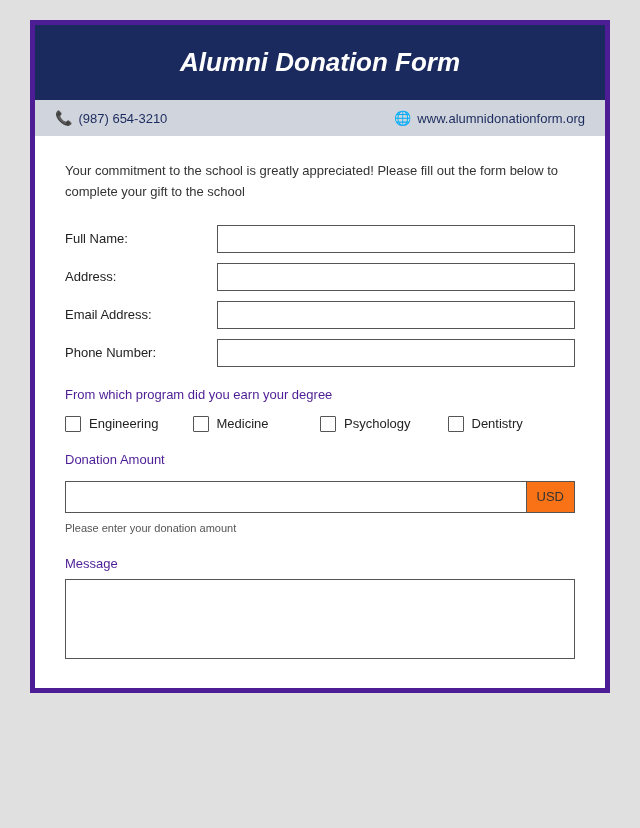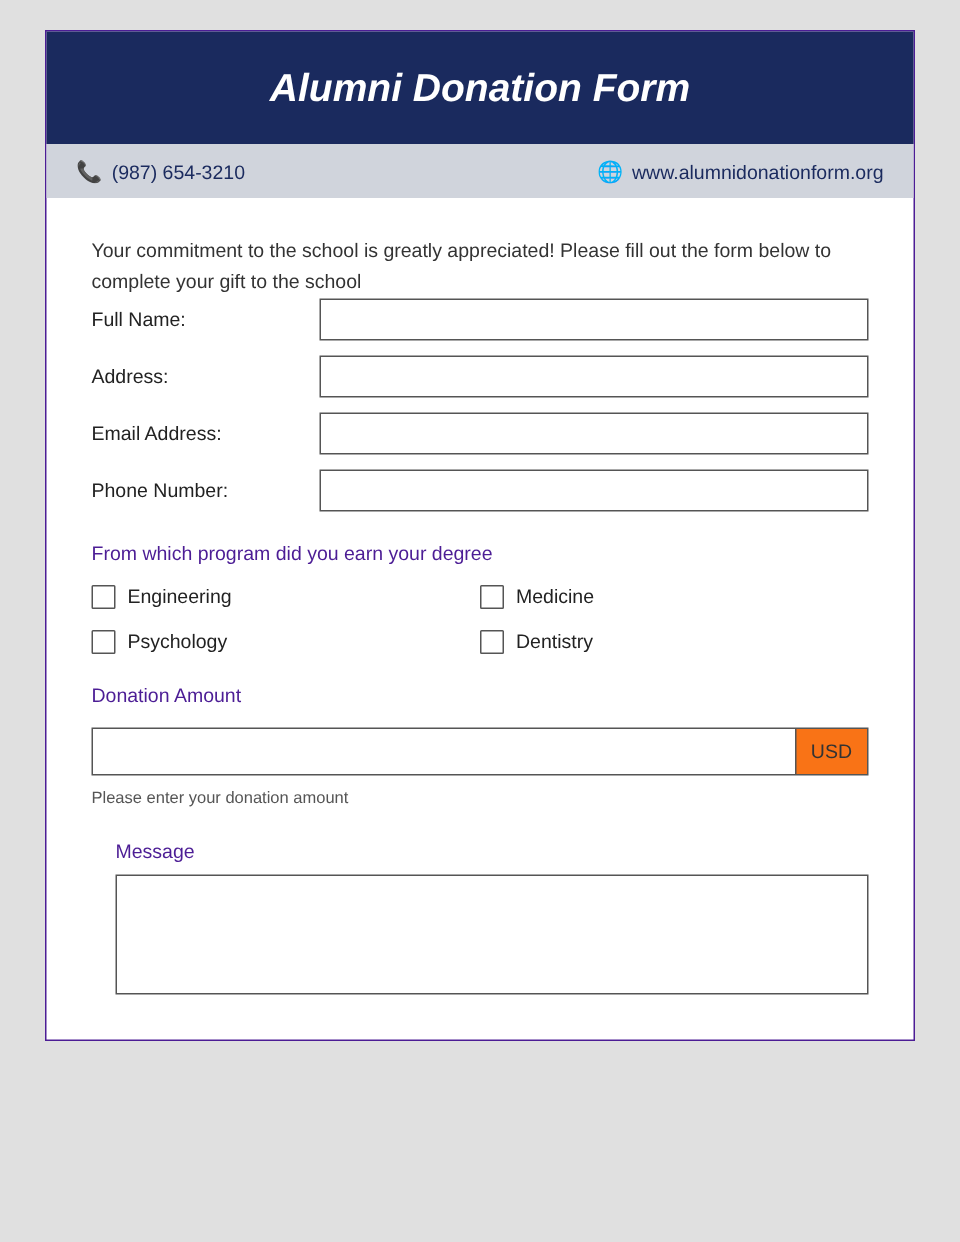--- a/index.html
+++ b/index.html
@@ -14,21 +14,21 @@
       display: flex;
       justify-content: center;
       align-items: flex-start;
       min-height: 828px;
       padding: 20px;
     }
 
     .form-container {
       width: 580px;
       background: #ffffff;
-      border: 1px solid #4c1d95;
+      border: 5px solid #4c1d95;
     }
 
     .form-header {
       background-color: #1a2a5e;
       padding: 22px 30px;
       text-align: center;
     }
 
     .form-header h1 {
       color: #ffffff;
@@ -64,20 +64,21 @@
     }
 
     .form-body {
       padding: 25px 30px;
     }
 
     .intro-text {
       font-size: 13px;
       color: #333;
       line-height: 1.6;
+      margin-bottom: 22px;
     }
 
     .field-row {
       display: flex;
       align-items: center;
       margin-bottom: 10px;
       gap: 32px;
     }
 
     .field-label {
@@ -98,21 +99,21 @@
 
     .section-title {
       font-size: 13px;
       color: #4c1d95;
       margin-top: 20px;
       margin-bottom: 14px;
     }
 
     .checkbox-grid {
       display: grid;
-      grid-template-columns: repeat(2, 1fr);
+      grid-template-columns: repeat(4, 1fr);
       row-gap: 14px;
       margin-bottom: 20px;
     }
 
     .checkbox-item {
       display: flex;
       align-items: center;
       gap: 8px;
       font-size: 13px;
       color: #222;
@@ -193,21 +194,20 @@
       appearance: none;
       -webkit-appearance: none;
       cursor: pointer;
       flex-shrink: 0;
       background: white;
       border-radius: 1px;
     }
 
     .message-section {
       margin-top: 4px;
-      margin-left: 16px;
     }
 
     .message-section .section-title {
       margin-bottom: 8px;
     }
 
     .message-textarea {
       width: 100%;
       height: 80px;
       border: 1px solid #555;

